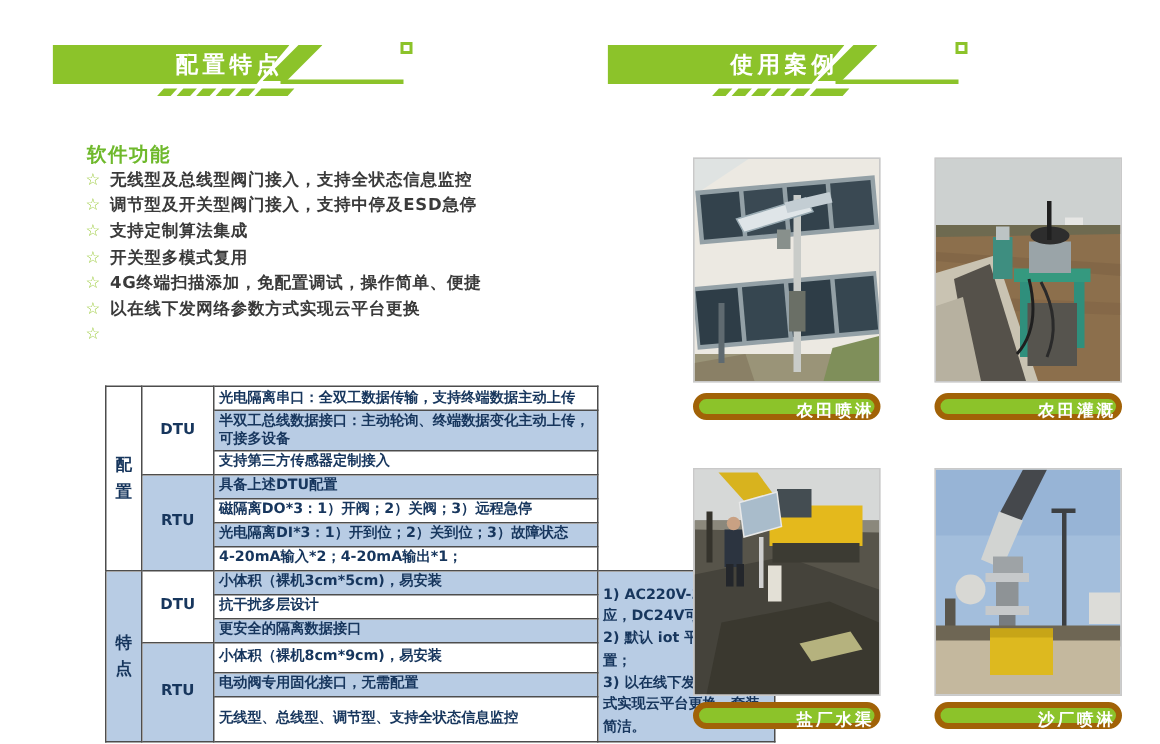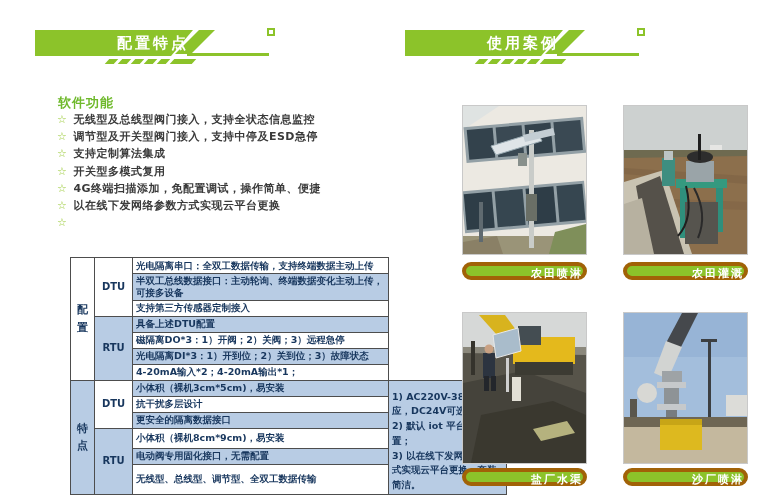--- a/index.html
+++ b/index.html
@@ -31,21 +31,21 @@
     color:#3a3a3a; letter-spacing:0.5px; }
   .feat .star { color:#9CCB3C; margin-right:6px; font-size:11px; }
 
   
   .spec-table { position:absolute; left:70px; top:257px; border-collapse:collapse;
     font-size:9.5px; font-weight:bold; color:#17365D; table-layout:fixed; }
   .spec-table td { border:1px solid #4d4d4d; padding:1px 3px; height:16px; line-height:1.25;
     overflow:hidden; }
   .spec-table td.gcol { width:24px; text-align:center; padding:1px 2px; font-size:11px;
     line-height:1.6; }
-  .spec-table td.scol { width:38px; text-align:center; font-size:10px; }
+  .spec-table td.scol { width:48px; text-align:center; font-size:10px; }
   .spec-table td.content { width:256px; }
   .spec-table td.content2 { width:138px; }
   .spec-table td.notes { width:118px; vertical-align:top; padding-top:9px; line-height:1.55; }
   .bg-b { background:#B8CCE4; }
   .bg-w { background:#ffffff; }
   .row-tall td { height:30px; }
 
   
   .photo { position:absolute; width:125px; border:1px solid #c9c9c9; background:#ddd;
     overflow:hidden; }
@@ -166,21 +166,21 @@
           <td class="content2 bg-b">更安全的隔离数据接口</td>
         </tr>
     <tr>
       <td class="scol bg-b" rowspan="3">RTU</td>
       <td class="content2 bg-w">小体积（裸机8cm*9cm)，易安装</td>
     </tr>
     <tr>
           <td class="content2 bg-b">电动阀专用固化接口，无需配置</td>
         </tr>
     <tr class="row-tall">
-          <td class="content2 bg-w">无线型、总线型、调节型、全双工数据传输</td>
+          <td class="content2 bg-w">无线型、总线型、调节型、支持全状态信息监控</td>
         </tr>
   </tbody>
     </table>
 
   <div class="photo" style="left:462px; top:105px; height:150px;">
     <svg width="123" height="148" viewBox="0 0 123 148">
       <rect width="123" height="148" fill="#ece9e2"></rect>
       <polygon points="0,0 36,0 0,24" fill="#dfe3e2"></polygon>
       <g transform="rotate(-5 61 36)">
         <rect x="2" y="16" width="120" height="36" fill="#93a0a6"></rect>

